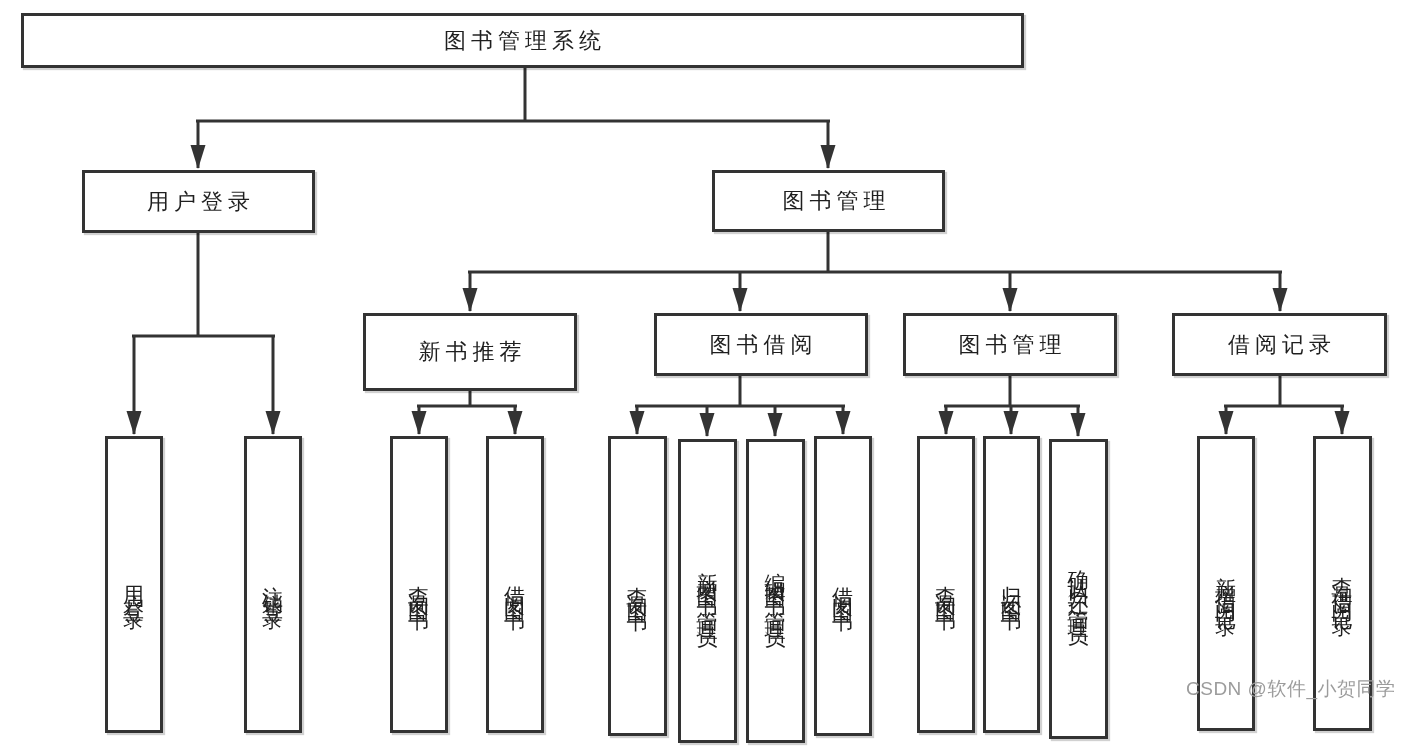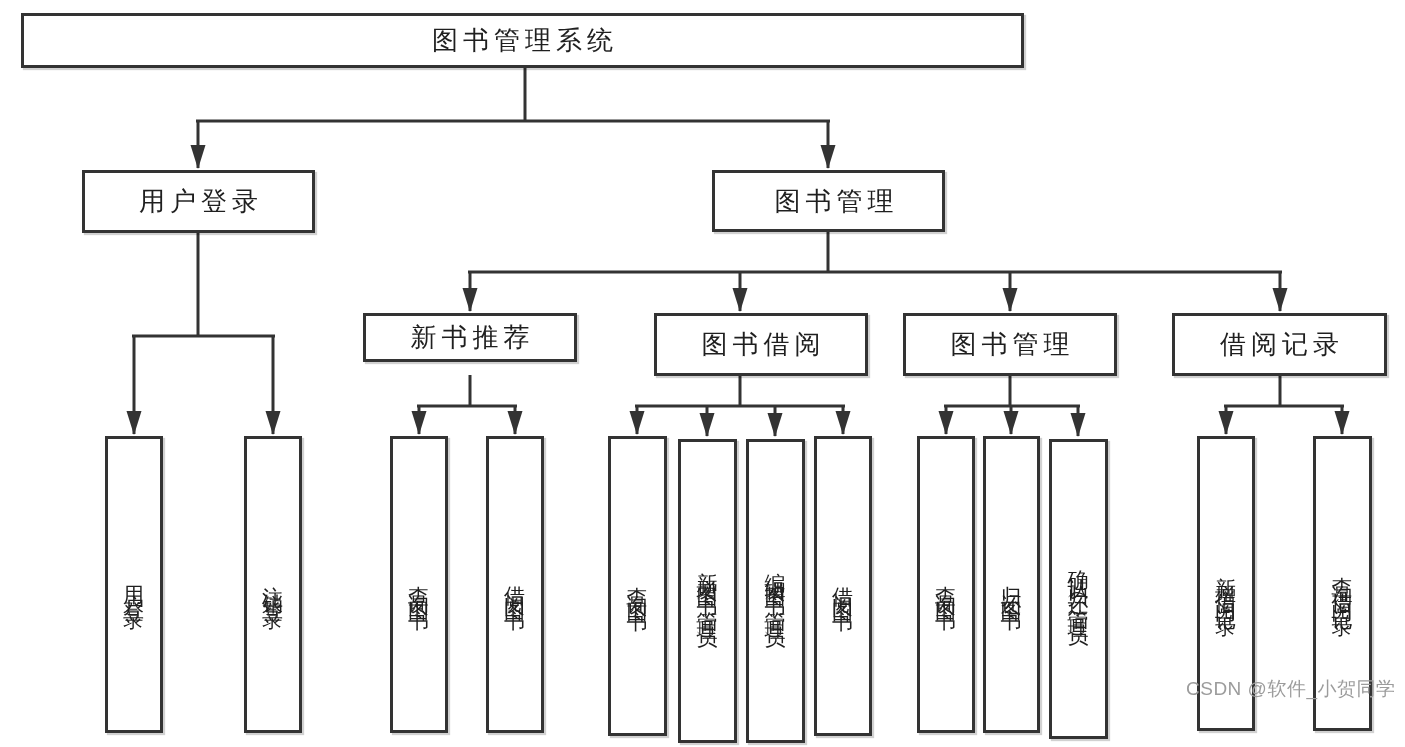--- a/index.html
+++ b/index.html
@@ -12,21 +12,21 @@
   .wires{position:absolute;left:0;top:0;width:1405px;height:747px;}
   .wires path{stroke:var(--line,#333);stroke-width:3;fill:none;}
   .wires marker path{fill:var(--line,#333);stroke:none;}
   .box{
     position:absolute;box-sizing:border-box;background:#fff;
     border:3px solid var(--box-border,#333);
     box-shadow:2px 2px 1px rgba(0,0,0,0.18);
     display:flex;align-items:center;justify-content:center;
     color:var(--text,#1f1f1f);
   }
-  .hbox{font-size:26px;letter-spacing:5px;padding-left:5px;white-space:nowrap;}
+  .hbox{font-size:22px;letter-spacing:5px;padding-left:5px;white-space:nowrap;}
   .vbox span{
     writing-mode:vertical-rl;text-orientation:mixed;
     font-size:21px;letter-spacing:8px;line-height:1;white-space:nowrap;
   }
   .watermark{
     position:absolute;left:1186px;top:676px;
     font-size:19px;letter-spacing:0.5px;color:var(--watermark,#9c9c9c);
     white-space:nowrap;z-index:5;
   }
 </style>
@@ -95,21 +95,21 @@
       <path d="M1226,406 V434" marker-end="url(#ah)"></path>
       <path d="M1342,406 V434" marker-end="url(#ah)"></path>
     </g>
   </svg>
 
   <div class="box hbox" style="left:21px;top:13px;width:1003px;height:55px;">图书管理系统</div>
 
   <div class="box hbox" style="left:82px;top:170px;width:233px;height:63px;">用户登录</div>
   <div class="box hbox" style="left:712px;top:170px;width:233px;height:62px;padding-left:16px;">图书管理</div>
 
-  <div class="box hbox" style="left:363px;top:313px;width:214px;height:49px;text-align:right;">新书推荐</div>
+  <div class="box hbox" style="left:363px;top:313px;width:214px;height:78px;text-align:right;">新书推荐</div>
   <div class="box hbox" style="left:633px;top:313px;width:214px;height:63px;margin-left:21px;">图书借阅</div>
   <div class="box hbox" style="left:903px;top:313px;width:214px;height:63px;">图书管理</div>
   <div class="box hbox" style="left:1172px;top:313px;width:215px;height:63px;">借阅记录</div>
 
   <div class="box vbox" style="left:105px;top:436px;width:58px;height:297px;">
     <span>用户登录</span>
   </div>
   <div class="box vbox" style="left:244px;top:436px;width:58px;height:297px;">
     <span>注销登录</span>
   </div>

